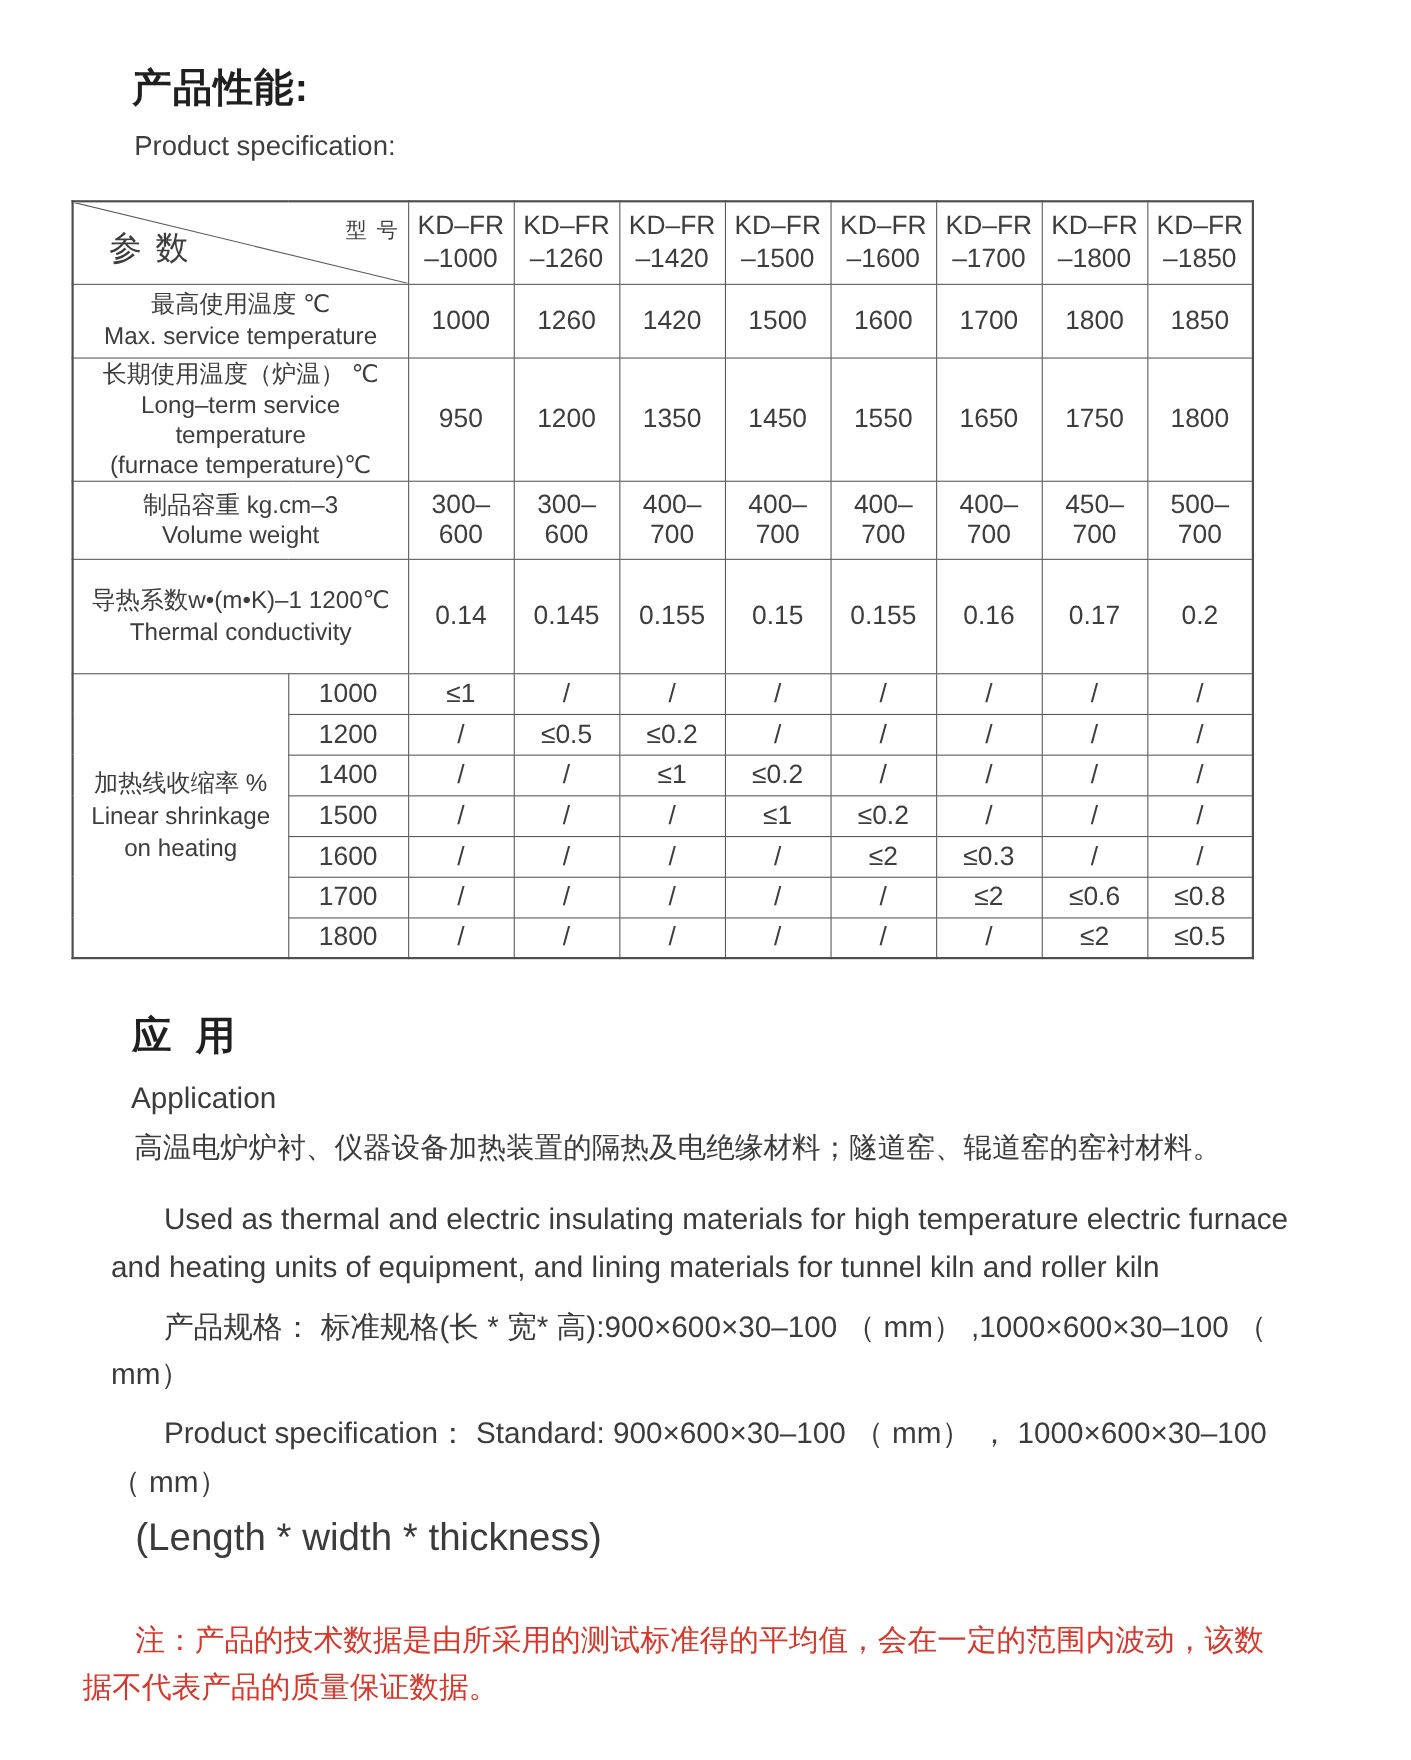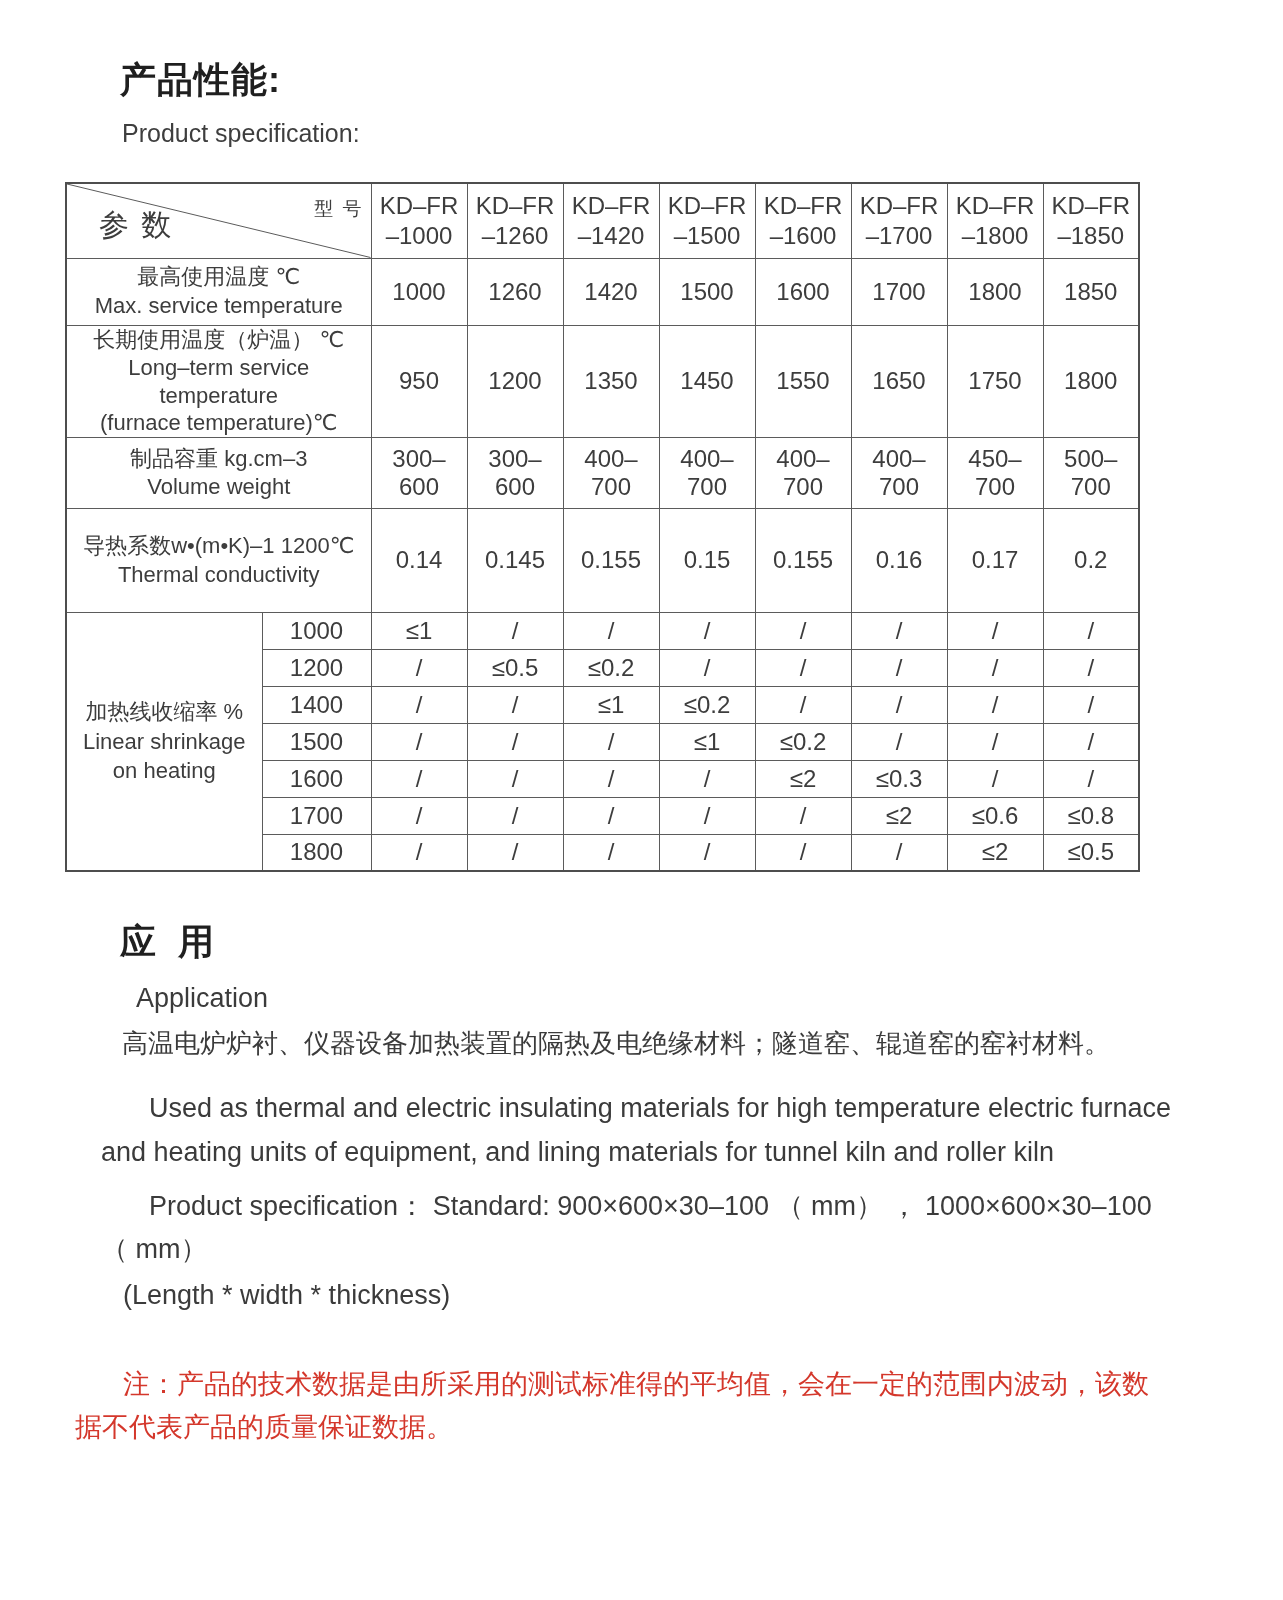--- a/index.html
+++ b/index.html
@@ -35,25 +35,25 @@
   td.temp{font-size:23px;}
   td.val{font-size:23px;}
   
   td.corner{position:relative;padding:0;}
   td.corner svg.diag{position:absolute;inset:0;width:100%;height:100%;display:block;}
   .corner-model{position:absolute;top:12px;right:7px;font-size:19px;letter-spacing:2px;}
   .corner-param{position:absolute;bottom:12px;left:32px;font-size:30px;letter-spacing:2px;}
 
   
   .app-heading{margin:46px 0 0 55px;font-size:36px;font-weight:bold;color:#1f1f1f;letter-spacing:6px;}
-  .app-sub{margin:16px 0 0 71px;font-size:27px;color:#3b3b3b;}
+  .app-sub{margin:16px 0 0 54px;font-size:27px;color:#3b3b3b;}
   .body-par{margin:10px 0 0 10px;width:1082px;font-size:27px;line-height:1.62;color:#3b3b3b;}
   .indent{text-indent:48px;margin-left:36px;}
   .zh-line{margin-left:57px;margin-top:12px;font-size:26px;color:#3b3b3b;}
-  .dims{margin:8px 0 0 58px;font-size:27px;color:#3b3b3b;}
+  .dims{margin:8px 0 0 58px;font-size:35px;color:#3b3b3b;}
   .note{margin:52px 0 0 10px;width:1082px;font-size:27px;font-weight:normal;line-height:1.6;
     color:#d4372b;text-indent:48px;}
 </style>
 </head>
 <body>
 
 <div class="page">
 
   <h1 class="title-zh">产品性能:</h1>
   <p class="subtitle-en">Product specification:</p>
@@ -236,17 +236,18 @@
           <td class="val">≤2</td>
           <td class="val">≤0.5</td>
         </tr>
       </tbody>
   </table>
 
   <h2 class="app-heading">应 用</h2>
   <p class="app-sub">Application</p>
   <p class="zh-line">高温电炉炉衬、仪器设备加热装置的隔热及电绝缘材料；隧道窑、辊道窑的窑衬材料。</p>
   <p class="body-par indent">Used as thermal and electric insulating materials for high temperature electric furnace and heating units of equipment, and lining materials for tunnel kiln and roller kiln</p>
+  <p class="body-par indent">产品规格：  标准规格(长 * 宽* 高):900×600×30–100 （ mm） ,1000×600×30–100 （ mm）</p>
   <p class="body-par indent">Product specification：  Standard:  900×600×30–100 （  mm）  ，  1000×600×30–100 （ mm）</p>
   <p class="dims">(Length * width * thickness)</p>
   <p class="note">注：产品的技术数据是由所采用的测试标准得的平均值，会在一定的范围内波动，该数据不代表产品的质量保证数据。</p>
 
 </div>
 
 </body></html>

